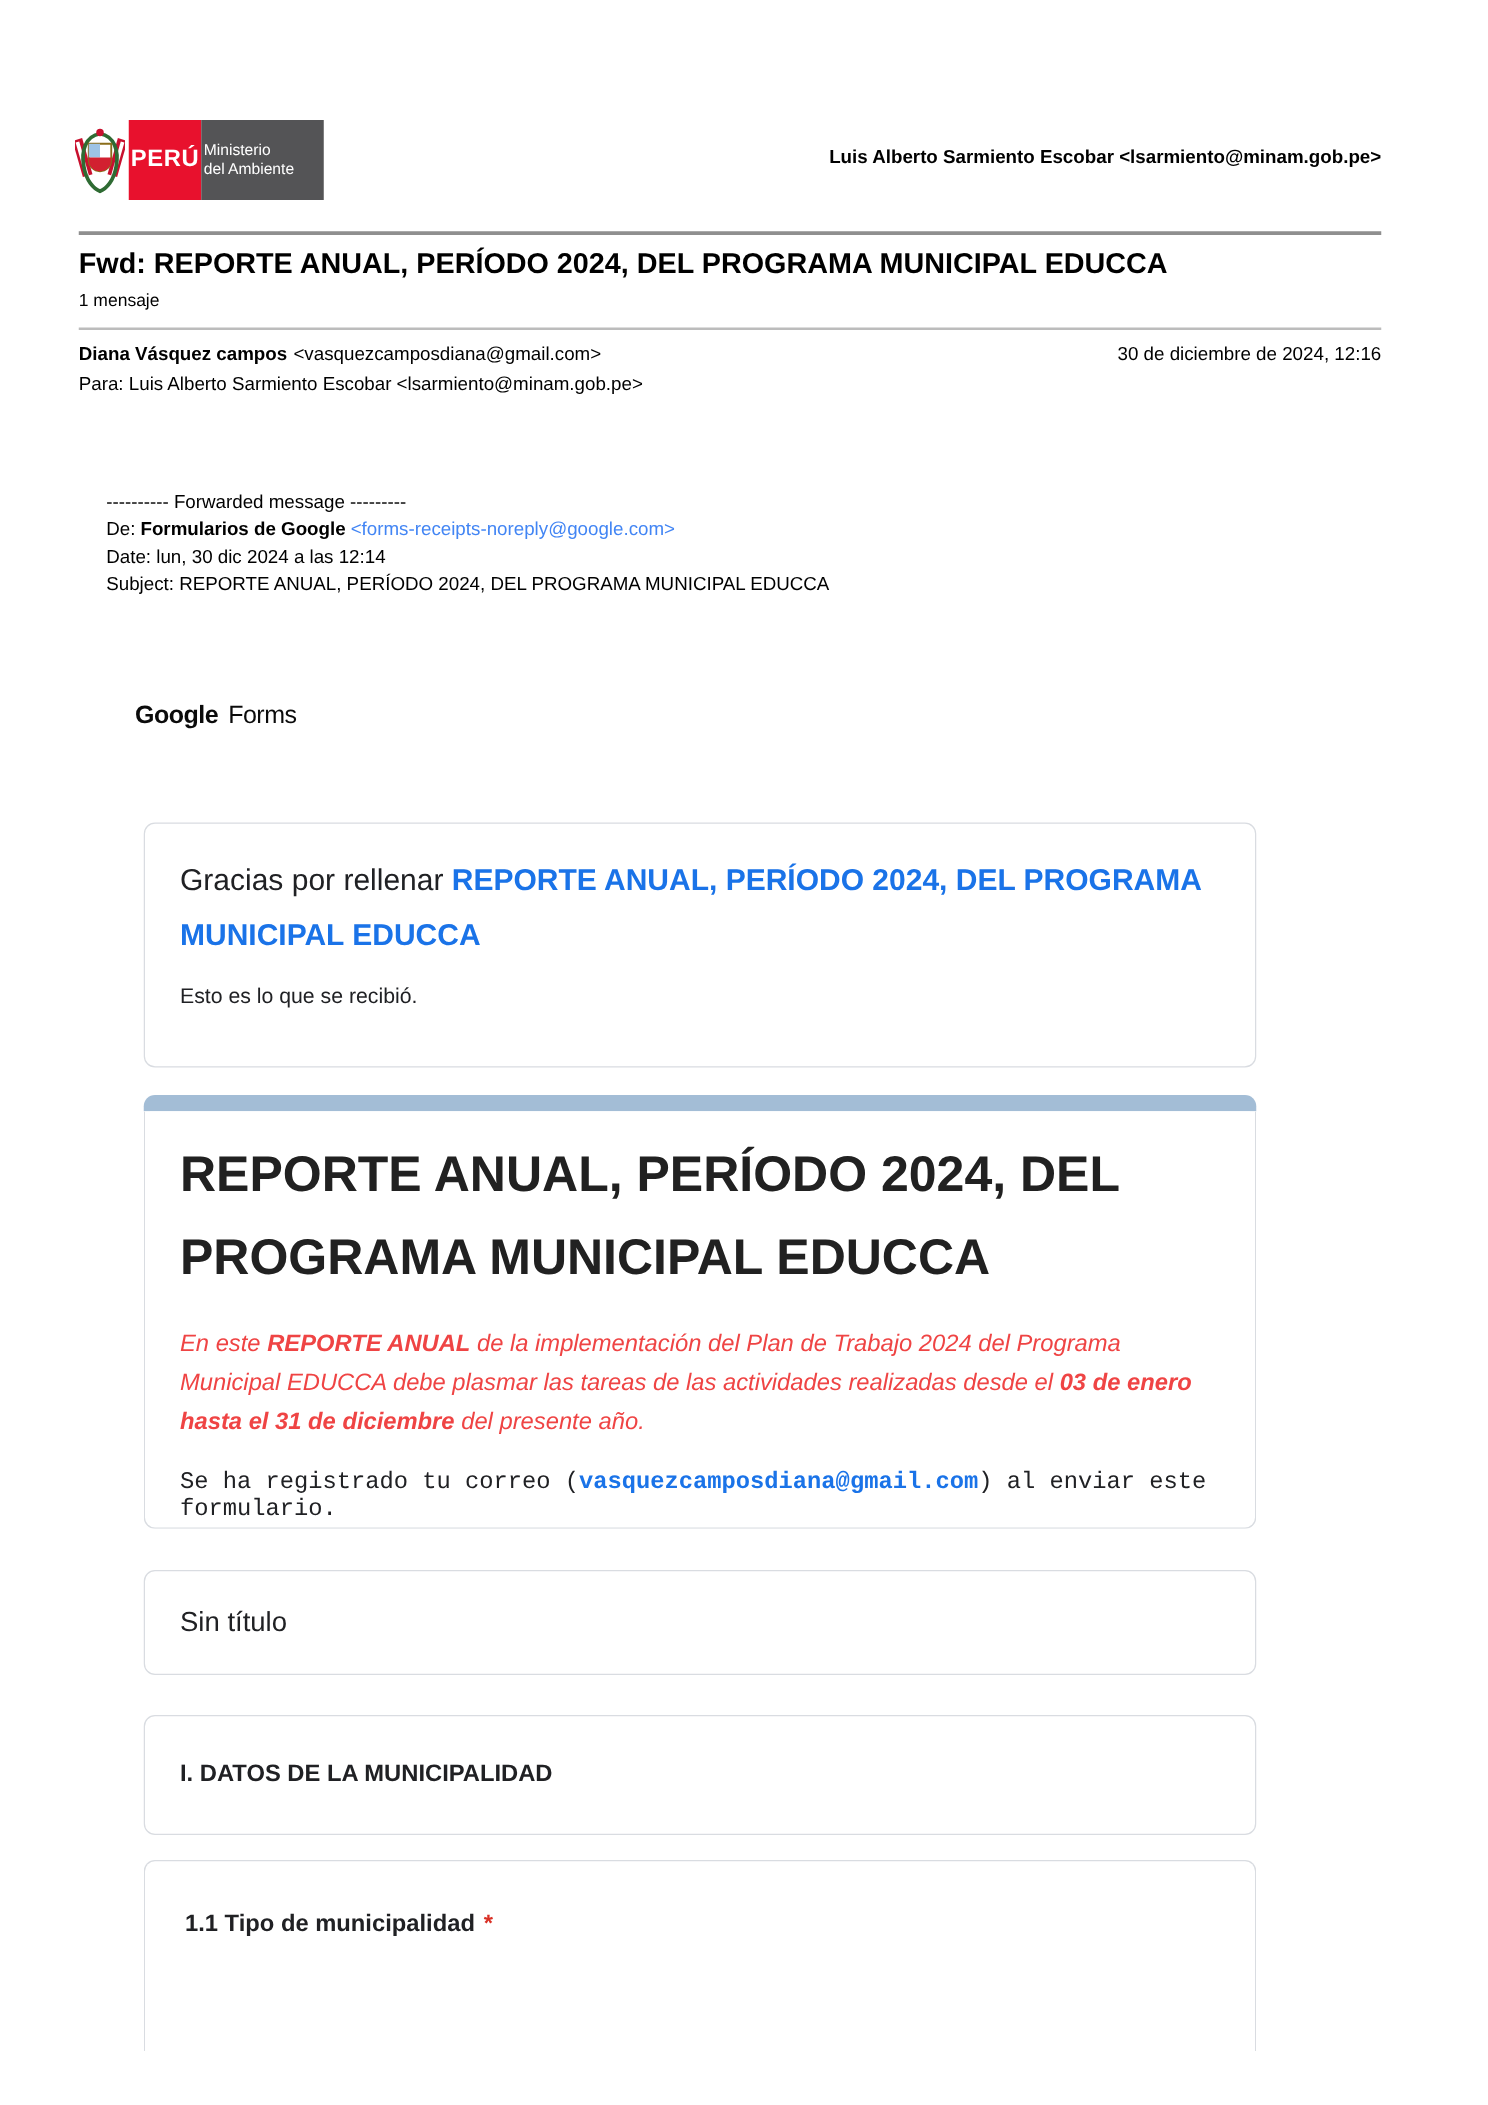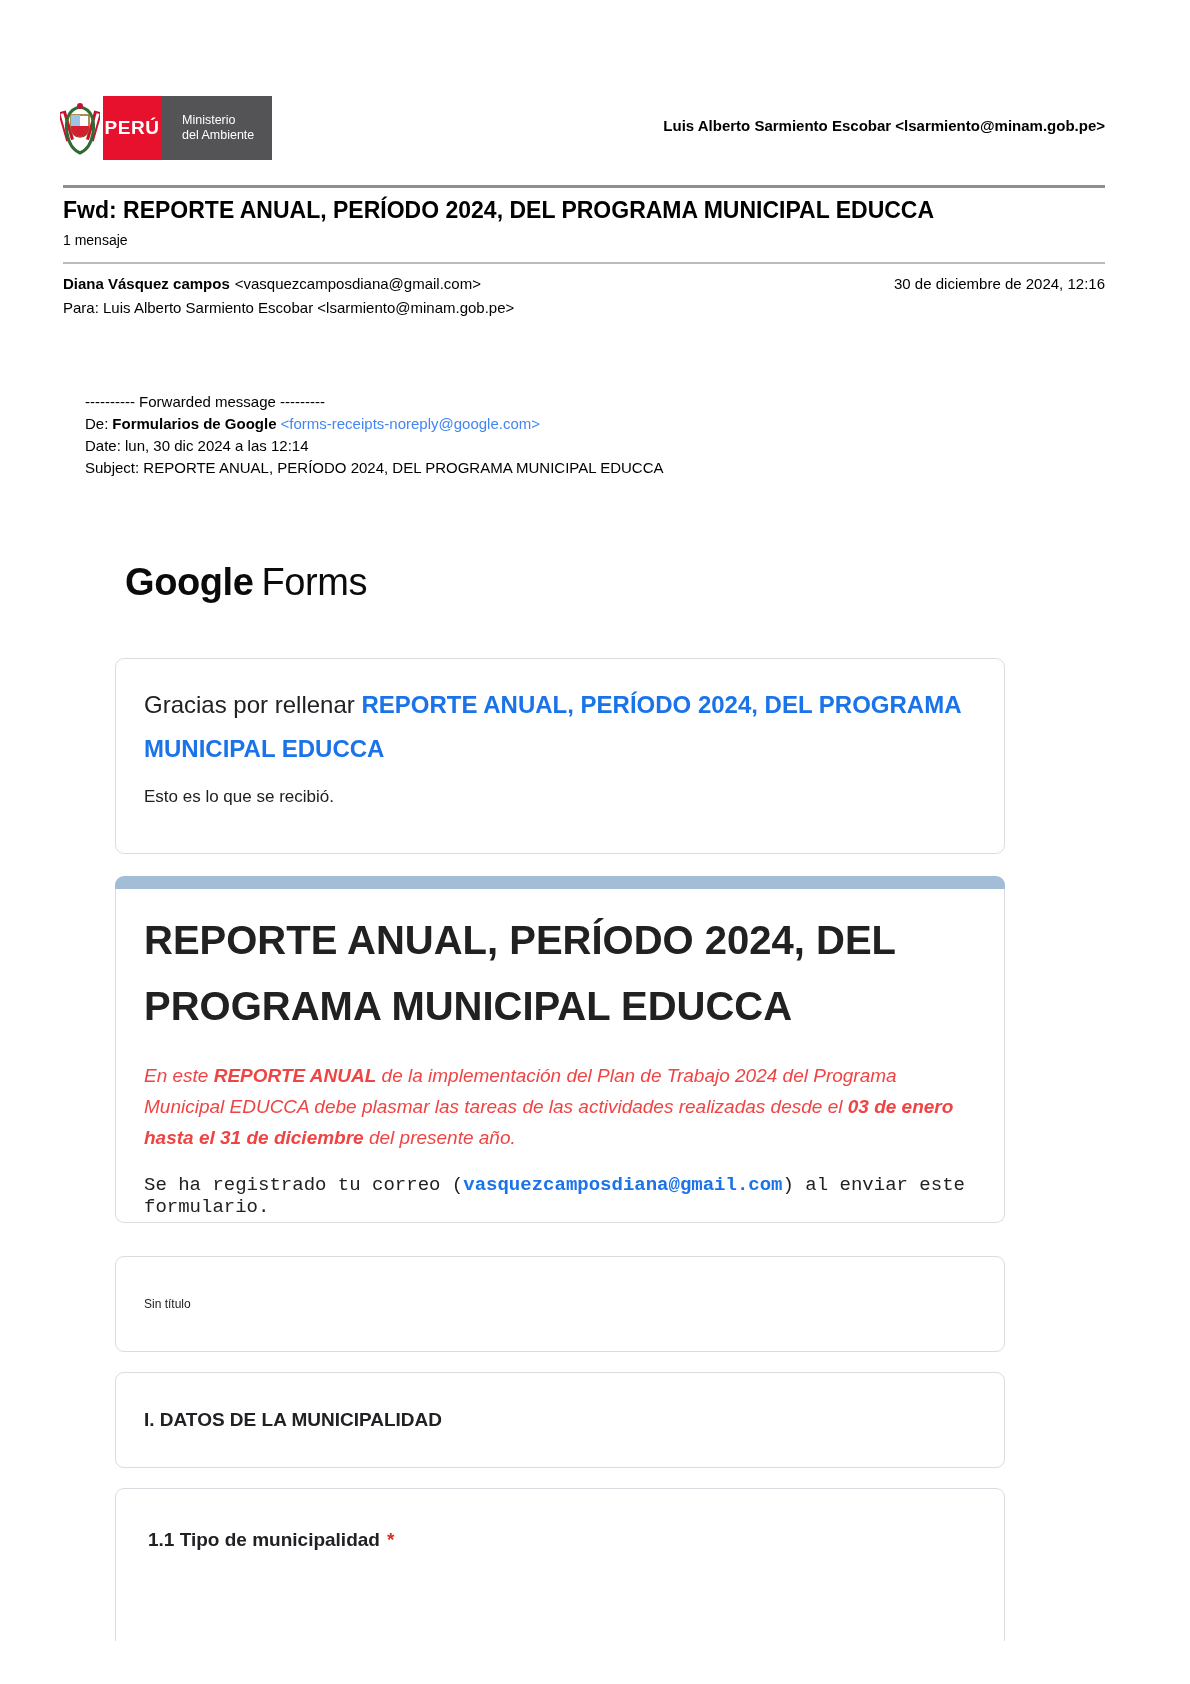--- a/index.html
+++ b/index.html
@@ -13,44 +13,44 @@
 
   
   .minam-logo { position:absolute; left:57px; top:80px; height:64px; display:flex; }
   .arms-box { width:46px; height:64px; display:flex; align-items:center; justify-content:center; background:#fff; }
   .peru-red {
     width:58px; height:64px; background:#e8112d; color:#fff;
     display:flex; align-items:center; justify-content:center;
     font-weight:bold; font-size:19px; letter-spacing:.5px;
   }
   .ministry-gray {
-    width:111px; height:64px; background:#545456; color:#fff;
+    width:98px; height:64px; background:#545456; color:#fff;
     display:flex; flex-direction:column; justify-content:center;
-    padding-left:21px; font-size:12.5px; line-height:15px;
+    padding-left:2px; font-size:12.5px; line-height:15px;
   }
 
   
   .account-owner { position:absolute; top:101px; right:85px; font-size:15px; font-weight:bold; }
   .rule-thick { position:absolute; left:63px; top:169px; width:1042px; height:3px; background:#8f8f8f; }
   .rule-thin  { position:absolute; left:63px; top:246px; width:1042px; height:2px; background:#bcbcbc; }
   .thread-subject { position:absolute; left:63px; top:181px; width:1000px; font-size:23px; font-weight:bold; color:#000; }
   .thread-count { position:absolute; left:63px; top:216px; font-size:14px; }
   .msg-header { position:absolute; left:63px; top:259px; width:1042px; display:flex; justify-content:space-between; font-size:15px; }
   .msg-from b { font-weight:bold; }
   .msg-from .addr { margin-left:5px; }
   .msg-to { position:absolute; left:63px; top:283px; font-size:15px; }
 
   
   .fwd-block { position:absolute; left:85px; top:375px; font-size:15px; line-height:22px; }
   .fwd-block a { color:#4285f4; text-decoration:none; cursor:pointer; }
   .fwd-block b { font-weight:bold; }
   .sp { margin-left:4px; }
 
   
-  .forms-logo { position:absolute; left:125px; top:545px; font-size:38px; letter-spacing:-.4px; color:#0b0b0b; }
+  .forms-logo { position:absolute; left:108px; top:545px; font-size:20px; letter-spacing:-.4px; color:#0b0b0b; }
   .forms-logo .g { font-weight:600; }
   .forms-logo .f { font-weight:400; margin-left:8px; }
 
   
   .card {
     position:absolute; left:115px; width:890px; background:#fff;
     border:1.6px solid #d9dce1; border-radius:9px; color:#202124;
   }
   .thanks-card { top:642px; height:196px; padding:24px 28px; }
   .thanks-card h2 { font-size:24px; font-weight:400; line-height:44px; color:#202124; }
@@ -65,21 +65,21 @@
     top:873px; height:334px; border-top:none; border-radius:0 0 9px 9px;
     padding:14px 28px 0;
   }
   .form-card h1 { font-size:40px; font-weight:bold; line-height:66px; color:#212121; margin-top:4px; }
   .form-card .desc { font-size:19px; font-style:italic; line-height:31px; margin-top:21px; color:#ef4444; }
   .form-card .desc b { font-weight:bold; }
   .form-card .note { font-size:19px; margin-top:21px;font-family:Liberation Mono, monospace; }
   .form-card .note a { color:#1a73e8; font-weight:bold; text-decoration:none; cursor:pointer; }
 
   .small-card { display:flex; align-items:center; padding:0 28px; }
-  .untitled-card { top:1240px; height:96px; font-size:12px; }
+  .untitled-card { top:1240px; height:84px; font-size:22px; }
   .section-card  { top:1356px; height:96px; font-size:19px; font-weight:bold; }
   .question-card {
     top:1472px; height:153px; border-bottom:none; border-radius:9px 9px 0 0;
     padding:40px 32px 0; font-size:19px; font-weight:bold;
   }
   .req { color:#d93025; margin-left:7px; font-weight:bold; }
 </style>
 </head>
 <body>
 

